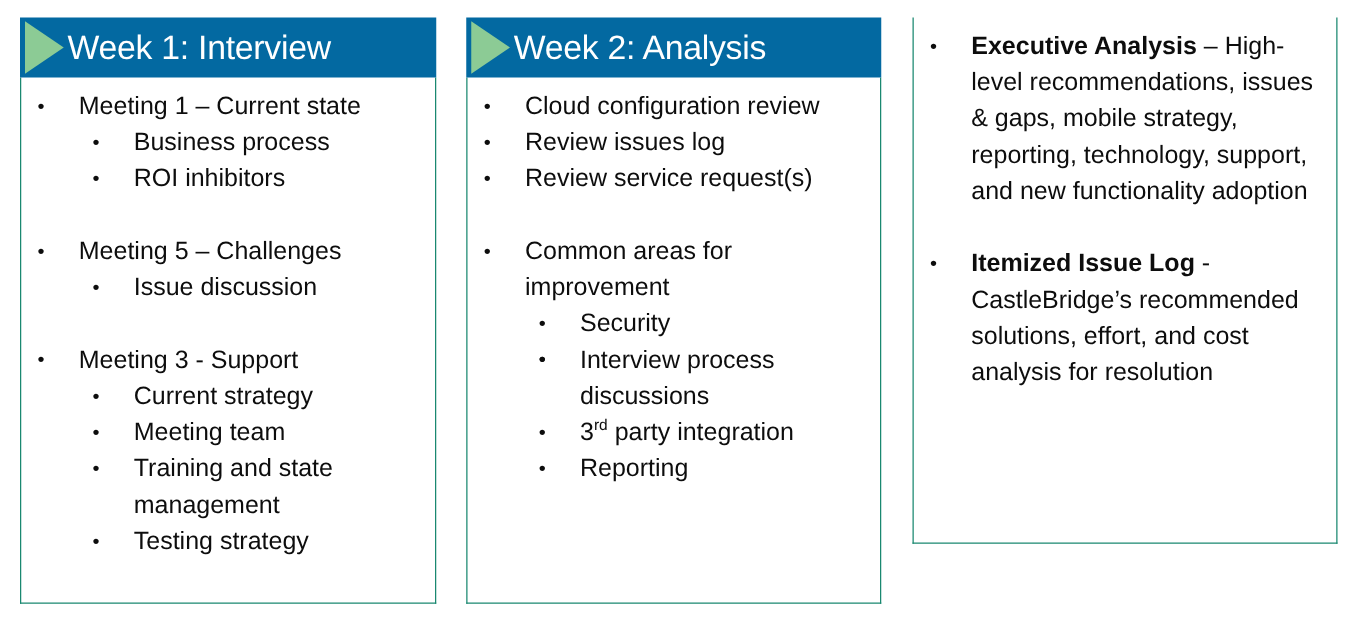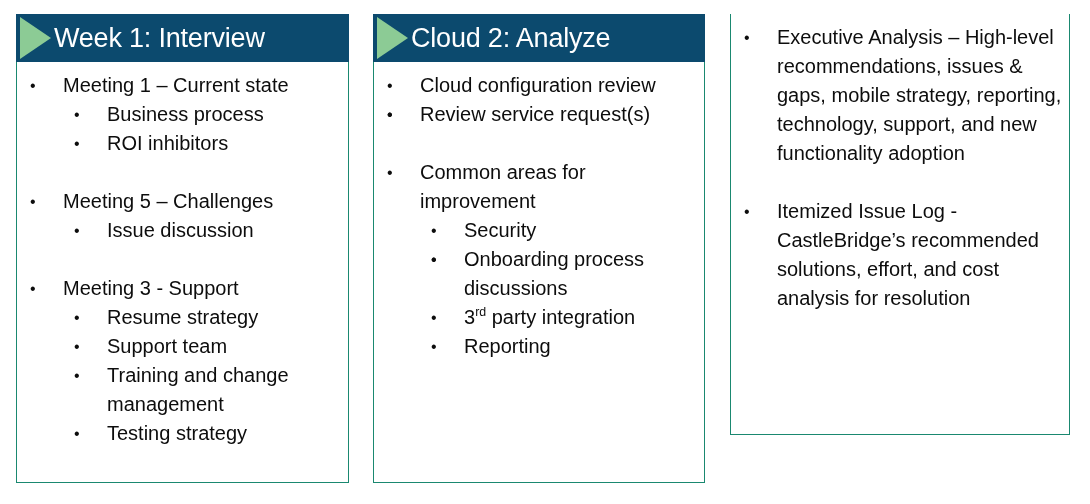--- a/index.html
+++ b/index.html
@@ -26,21 +26,21 @@
   
   .card {
     position: absolute;
     top: 14px;
     box-sizing: border-box;
   }
 
   .card-header {
     position: relative;
     height: 48px;
-    background: #0c4a6e;
+    background: #0369a1;
     display: flex;
     align-items: center;
     overflow: hidden;
   }
 
   .play-triangle {
     flex: 0 0 auto;
     width: 34px;
     height: 44px;
     margin-left: 2px;
@@ -98,21 +98,21 @@
   li.lvl1 > .dot { left: 7px; }
 
   
   li.lvl2 { padding-left: 84px; }
   li.lvl2 > .dot { left: 51px; }
 
   li.spacer {
     height: 29px;
   }
 
-  .b { font-weight: normal; }
+  .b { font-weight: bold; }
   sup { font-size: 0.62em; vertical-align: super; line-height: 0; margin-top: 24px; }
 
   
   #card-1 { left: 16px;  width: 333px; }
   #card-1 .card-body { height: 421px; }
 
   #card-2 { left: 373px; width: 332px; }
   #card-2 .card-body { height: 421px; }
 
   #card-3 { left: 730px; width: 344px; }
@@ -156,73 +156,74 @@
             <span class="dot">•</span>
             <span class="txt">Issue discussion</span>
           </li>
           <li class="bullet spacer"></li>
           <li class="bullet lvl1">
             <span class="dot">•</span>
             <span class="txt">Meeting 3 - Support</span>
           </li>
           <li class="bullet lvl2">
             <span class="dot">•</span>
-            <span class="txt">Resume strategy</span>
-          </li>
-          <li class="bullet lvl2">
-            <span class="dot">•</span>
-            <span class="txt">Support team</span>
-          </li>
-          <li class="bullet lvl2">
-            <span class="dot">•</span>
-            <span class="txt">Training and change management</span>
+            <span class="txt">Current strategy</span>
+          </li>
+          <li class="bullet lvl2">
+            <span class="dot">•</span>
+            <span class="txt">Meeting team</span>
+          </li>
+          <li class="bullet lvl2">
+            <span class="dot">•</span>
+            <span class="txt">Training and state management</span>
           </li>
           <li class="bullet lvl2">
             <span class="dot">•</span>
             <span class="txt">Testing strategy</span>
           </li>
         </ul>
     </div>
   </section>
 
   <section class="card" id="card-2">
     <div class="card-header">
       <svg class="play-triangle" viewBox="0 0 34 44" aria-hidden="true">
         <polygon points="2,1 33,22 2,43" fill="#8ccb95"></polygon>
       </svg>
-      <span class="card-title">Cloud 2: Analyze</span>
+      <span class="card-title">Week 2: Analysis</span>
     </div>
     <div class="card-body">
       <ul class="bullets">
           <li class="bullet lvl1">
             <span class="dot">•</span>
             <span class="txt">Cloud configuration review</span>
           </li>
           <li class="bullet lvl1">
             <span class="dot">•</span>
+            <span class="txt">Review issues log</span>
           </li>
           <li class="bullet lvl1">
             <span class="dot">•</span>
             <span class="txt">Review service request(s)</span>
           </li>
           <li class="bullet spacer"></li>
           <li class="bullet lvl1">
             <span class="dot">•</span>
             <span class="txt">Common areas for improvement</span>
           </li>
           <li class="bullet lvl2">
             <span class="dot">•</span>
             <span class="txt">Security</span>
           </li>
           <li class="bullet lvl2">
             <span class="dot">•</span>
           </li>
           <li class="bullet lvl2">
             <span class="dot">•</span>
-            <span class="txt">Onboarding process discussions</span>
+            <span class="txt">Interview process discussions</span>
           </li>
           <li class="bullet lvl2">
             <span class="dot">•</span>
             <span class="txt">3<sup>rd</sup> party integration</span>
           </li>
           <li class="bullet lvl2">
             <span class="dot">•</span>
             <span class="txt">Reporting</span>
           </li>
         </ul>

